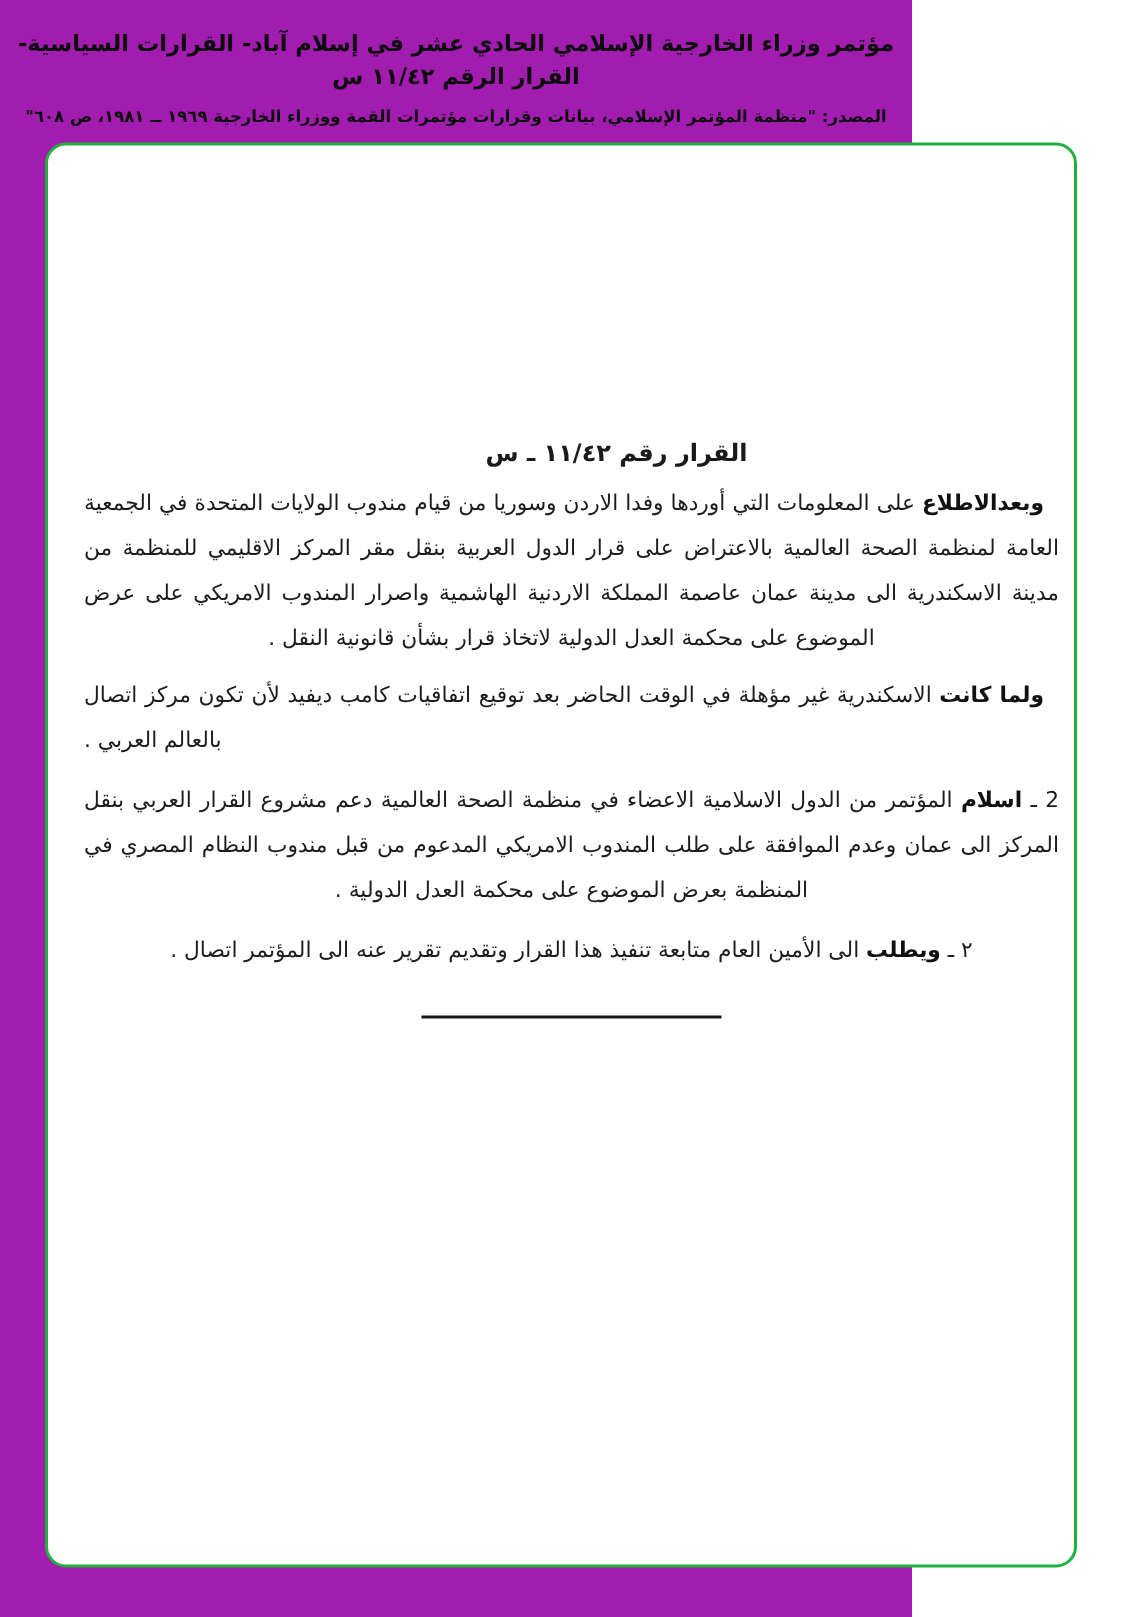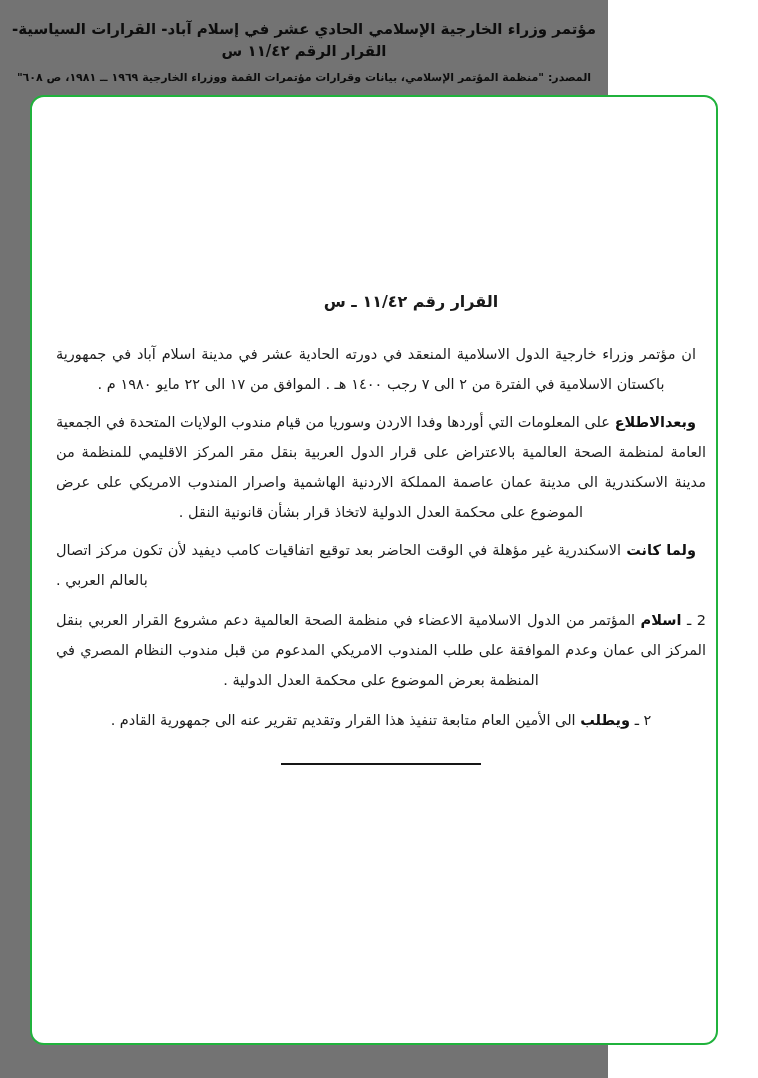--- a/index.html
+++ b/index.html
@@ -11,21 +11,21 @@
     width: 758px;
     height: 1078px;
     font-family: "DejaVu Sans", sans-serif;
     color: #1a1a1a;
     overflow: hidden;
   }
   .page {
     position: relative;
     width: 608px;
     height: 1078px;
-    background: #737373;
+    background: #a21caf;
   }
   .citation-header {
     direction: rtl;
     text-align: center;
     font-weight: bold;
     padding-top: 18px;
   }
   .citation-line1 {
     font-size: 15px;
     line-height: 22px;
@@ -108,28 +108,27 @@
   <div class="citation-header">
     <div class="citation-line1">مؤتمر وزراء الخارجية الإسلامي الحادي عشر في إسلام آباد- القرارات السياسية- القرار الرقم ١١/٤٢ س</div>
     <div class="citation-line2">المصدر: "منظمة المؤتمر الإسلامي، بيانات وقرارات مؤتمرات القمة ووزراء الخارجية ١٩٦٩ ــ ١٩٨١، ص ٦٠٨"</div>
   </div>
 
   <div class="green-frame" style="border-color: rgb(32, 178, 60);">
 
     <div class="res-number">القرار رقم ١١/٤٢ ـ س</div>
 
 
-    <p class="para first"><span>ان مؤتمر وزراء خارجية الدول الاسلامية المنعقد في دورته الحادية عشر في مدينة اسلام آباد في جمهورية باكستان الاسلامية في الفترة من ٢ الى ٧ رجب ١٤٠٠ هـ . الموافق من ١٧ الى ٢٢ مايو ١٩٨٠ م .</span></p>
 
 
     <p class="para"><b>وبعدالاطلاع</b><span> على المعلومات التي أوردها وفدا الاردن وسوريا من قيام مندوب الولايات المتحدة في الجمعية العامة لمنظمة الصحة العالمية بالاعتراض على قرار الدول العربية بنقل مقر المركز الاقليمي للمنظمة من مدينة الاسكندرية الى مدينة عمان عاصمة المملكة الاردنية الهاشمية واصرار المندوب الامريكي على عرض الموضوع على محكمة العدل الدولية لاتخاذ قرار بشأن قانونية النقل .</span></p>
 
     <p class="para last-left"><b>ولما كانت</b><span> الاسكندرية غير مؤهلة في الوقت الحاضر بعد توقيع اتفاقيات كامب ديفيد لأن تكون مركز اتصال بالعالم العربي .</span></p>
 
     <p class="para item"><span>2 ـ </span><b>اسلام</b><span> المؤتمر من الدول الاسلامية الاعضاء في منظمة الصحة العالمية دعم مشروع القرار العربي بنقل المركز الى عمان وعدم الموافقة على طلب المندوب الامريكي المدعوم من قبل مندوب النظام المصري في المنظمة بعرض الموضوع على محكمة العدل الدولية .</span></p>
 
-    <p class="para item single"><span>٢ ـ </span><b>ويطلب</b><span> الى الأمين العام متابعة تنفيذ هذا القرار وتقديم تقرير عنه الى جمهورية القادم .</span></p>
+    <p class="para item single"><span>٢ ـ </span><b>ويطلب</b><span> الى الأمين العام متابعة تنفيذ هذا القرار وتقديم تقرير عنه الى المؤتمر اتصال .</span></p>
 
     <div class="end-divider"></div>
 
   </div>
 
 </div>
 
 </body></html>

